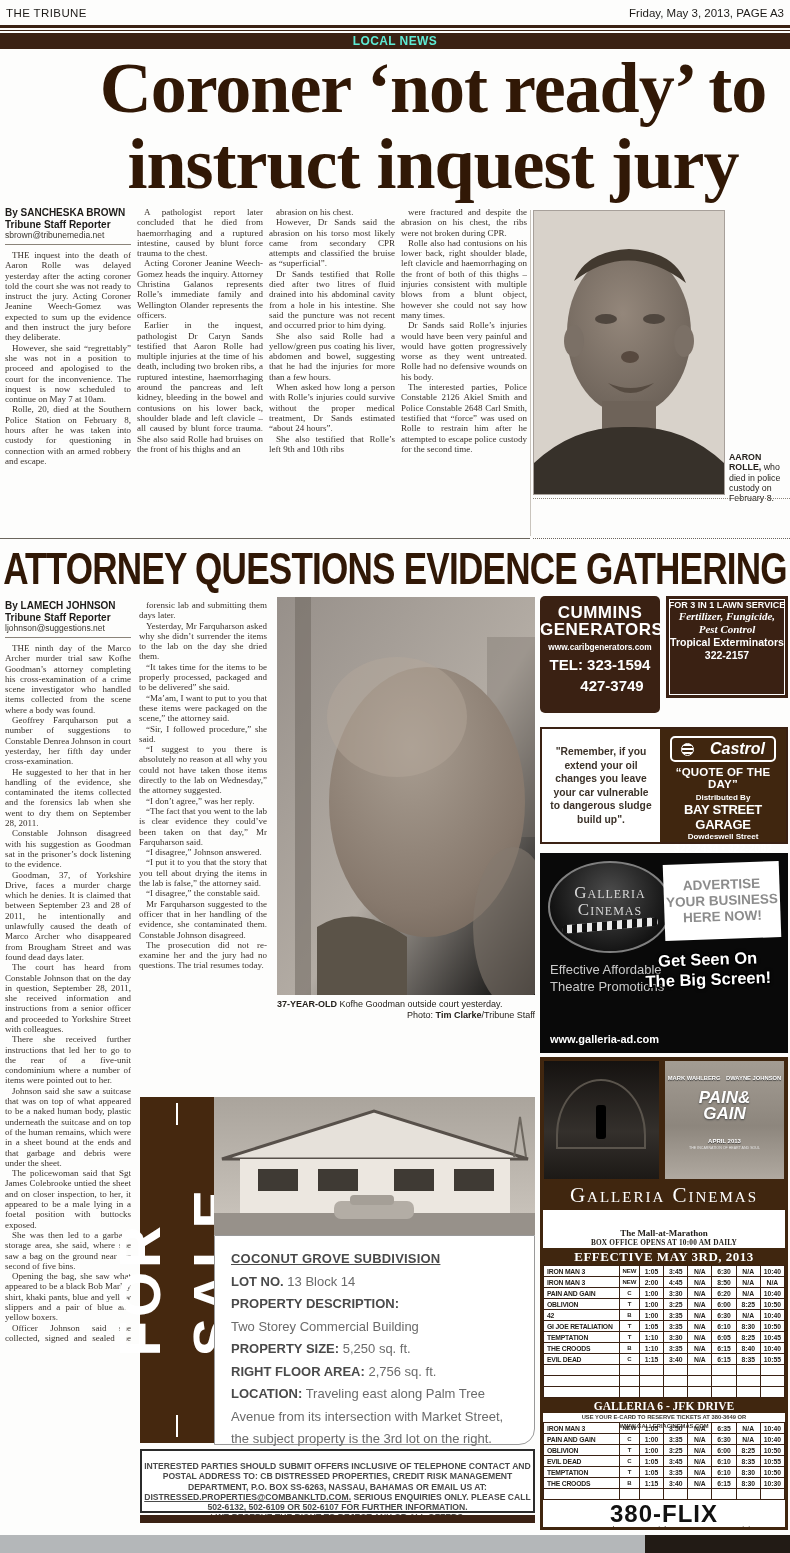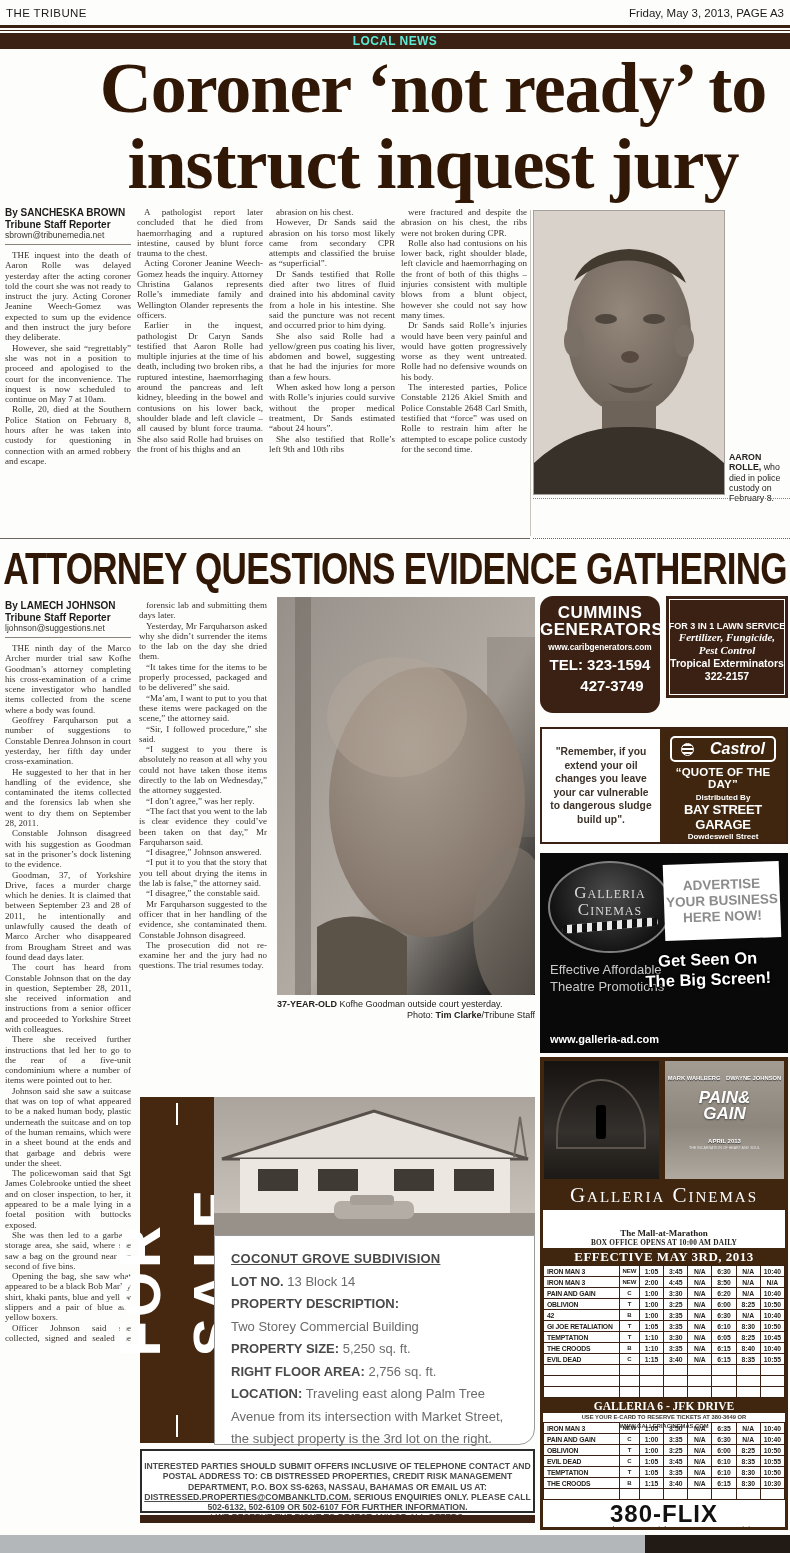--- a/index.html
+++ b/index.html
@@ -47,28 +47,28 @@
   .cap2 .credit { display:block; text-align:right; }
   
   .headline2 {
     position:absolute; left:395px; top:546px; white-space:nowrap;
     transform:translateX(-50%) scaleX(.78); transform-origin:center;
     font-weight:bold; font-size:45px; line-height:46px; color:#311806; letter-spacing:-1px;
   }
   
   .ad-cummins {
     position:absolute; left:540px; top:596px; width:120px; height:117px;
-    background:#3a2113; border-radius:13px; color:#fff; text-align:center; padding-top:8px;
+    background:#3a2113; border-radius:5px; color:#fff; text-align:center; padding-top:8px;
   }
   .ad-cummins .l1 { font-weight:bold; font-size:17px; line-height:17px; letter-spacing:.5px; }
   .ad-cummins .url { font-weight:bold; font-size:8.3px; margin-top:4px; }
   .ad-cummins .tel { font-weight:bold; font-size:15px; line-height:16px; margin-top:5px; }
   .ad-lawn {
     position:absolute; left:666px; top:596px; width:122px; height:102px;
-    background:#3a2113; color:#fff; text-align:center; padding-top:25px;
+    background:#3a2113; color:#fff; text-align:center; padding-top:4px;
     outline:1px solid #fff; outline-offset:-4px;
   }
   .ad-lawn .t  { font-weight:bold; font-size:9px; }
   .ad-lawn .it { font-family:"Liberation Serif", serif; font-style:italic; font-weight:bold; font-size:11px; line-height:13px; }
   .ad-lawn .bb { font-weight:bold; font-size:10.5px; line-height:13px; }
   .ad-castrol {
     position:absolute; left:540px; top:727px; width:248px; height:117px;
     background:#fff; border:2px solid #3a2113; display:flex;
   }
   .castrol-quote { width:118px; display:flex; align-items:center; justify-content:center;

